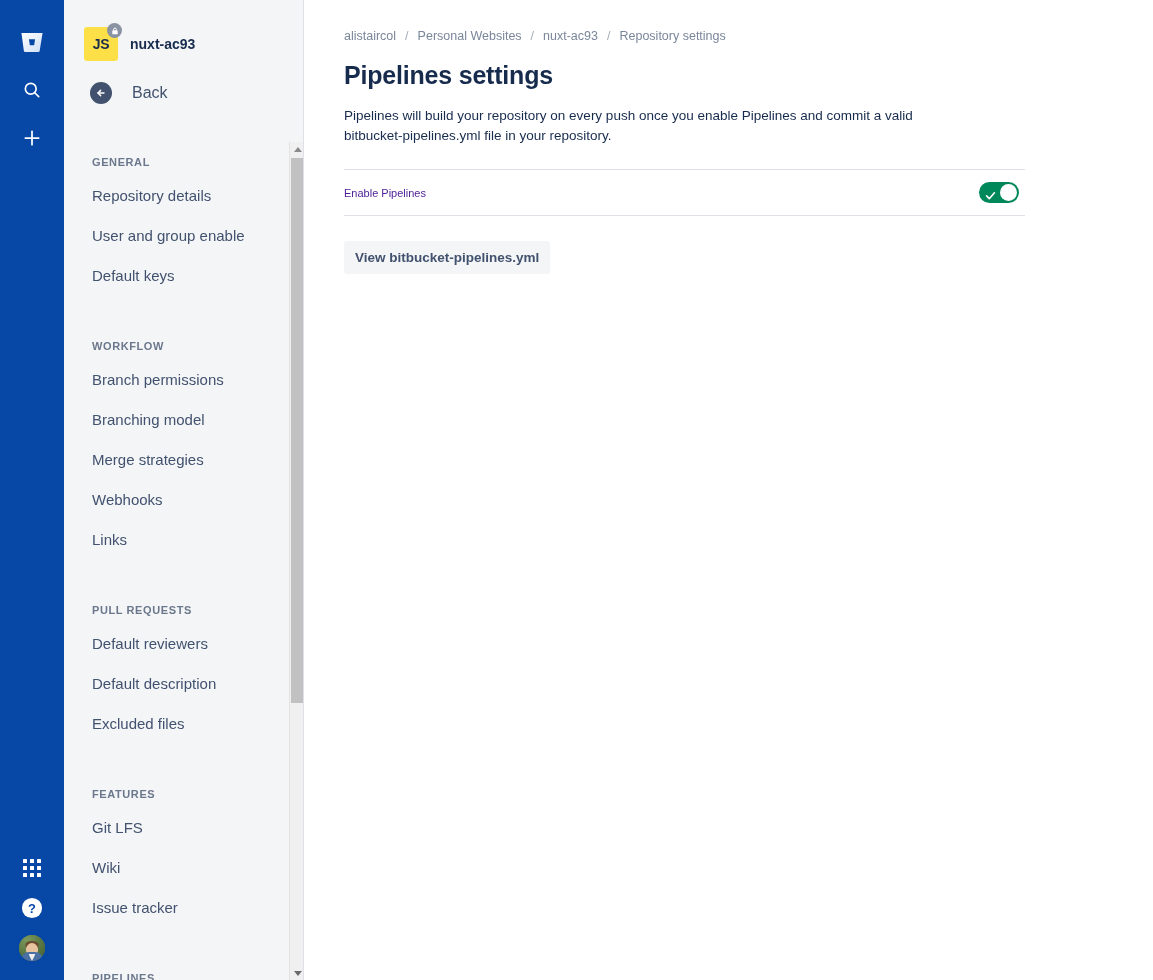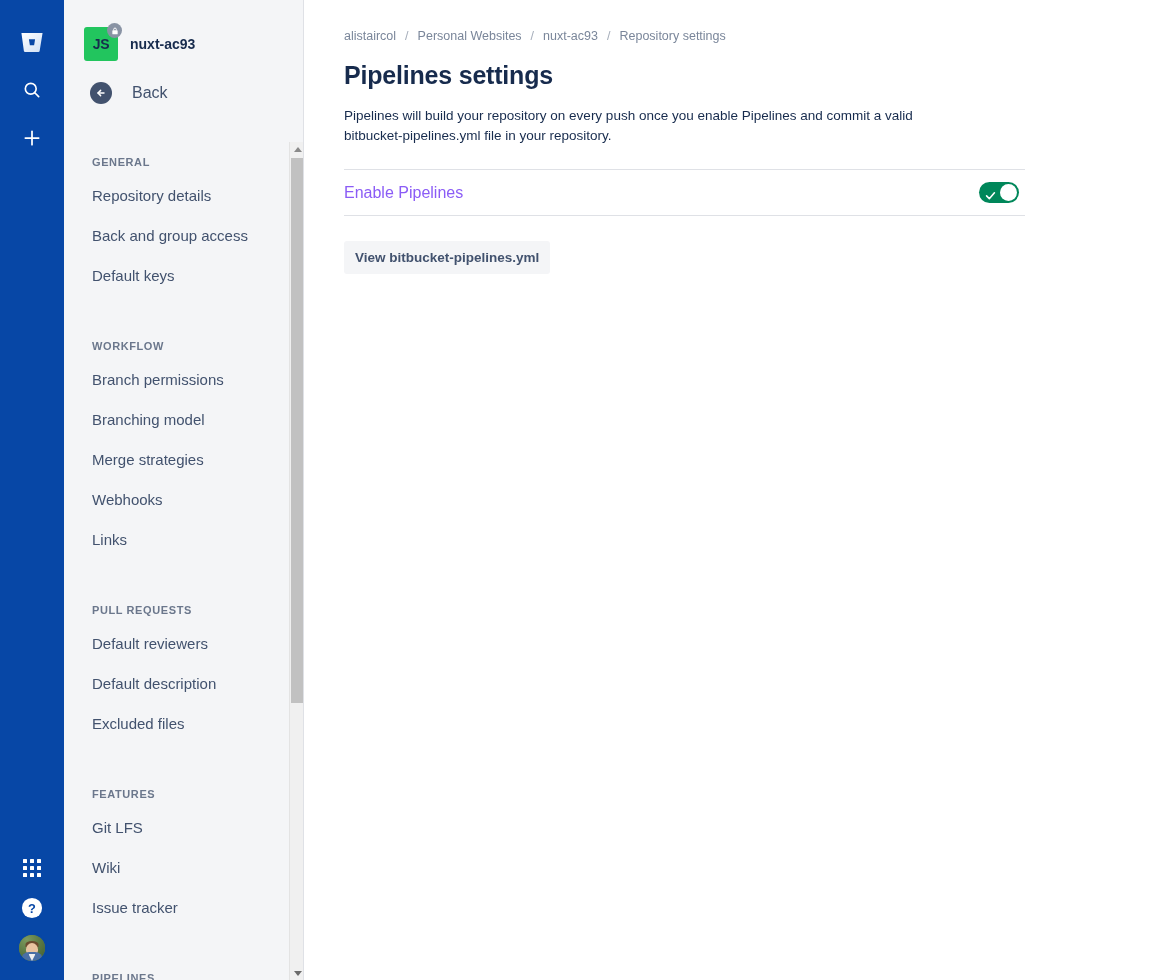--- a/index.html
+++ b/index.html
@@ -97,21 +97,21 @@
     padding: 22px 0 0 20px;
     height: 66px;
   }
   .repo-avatar {
     position: relative;
     width: 34px; height: 34px;
     flex: 0 0 34px;
   }
   .repo-avatar .sq {
     width: 34px; height: 34px;
-    background: #22c55e;
+    background: #fde047;
     border-radius: 3px;
     display: flex; align-items: center; justify-content: center;
     font-size: 14px; font-weight: bold; color: #172B4D;
     letter-spacing: -0.3px;
   }
   .lock-badge {
     position: absolute;
     right: -4px; top: -4px;
     width: 15px; height: 15px;
     border-radius: 50%;
@@ -255,22 +255,22 @@
     width: 681px;
     height: 47px;
     border-top: 1px solid #DFE1E6;
     border-bottom: 1px solid #DFE1E6;
     display: flex;
     align-items: center;
     justify-content: space-between;
     padding-right: 6px;
   }
   .toggle-label {
-    font-size: 16px;
-    color: #8b5cf6;
+    font-size: 11px;
+    color: #4c1d95;
   }
   .toggle {
     width: 40px;
     height: 21px;
     border-radius: 11px;
     background: #00875A;
     position: relative;
     cursor: pointer;
     flex: 0 0 40px;
   }
@@ -387,21 +387,21 @@
           <polyline points="7.5,4.5 4,8 7.5,11.5"></polyline>
         </svg>
       </div>
       <div class="back-label">Back</div>
     </div>
 
     <div class="nav-scroll">
       <div class="nav-inner" id="nav-inner">
           <div class="nav-section-title">GENERAL</div>
           <div class="nav-item">Repository details</div>
-          <div class="nav-item">Back and group access</div>
+          <div class="nav-item">User and group enable</div>
           <div class="nav-item">Default keys</div>
           <div class="nav-gap"></div>
           <div class="nav-section-title">WORKFLOW</div>
           <div class="nav-item">Branch permissions</div>
           <div class="nav-item">Branching model</div>
           <div class="nav-item">Merge strategies</div>
           <div class="nav-item">Webhooks</div>
           <div class="nav-item">Links</div>
           <div class="nav-gap"></div>
           <div class="nav-section-title">PULL REQUESTS</div>

